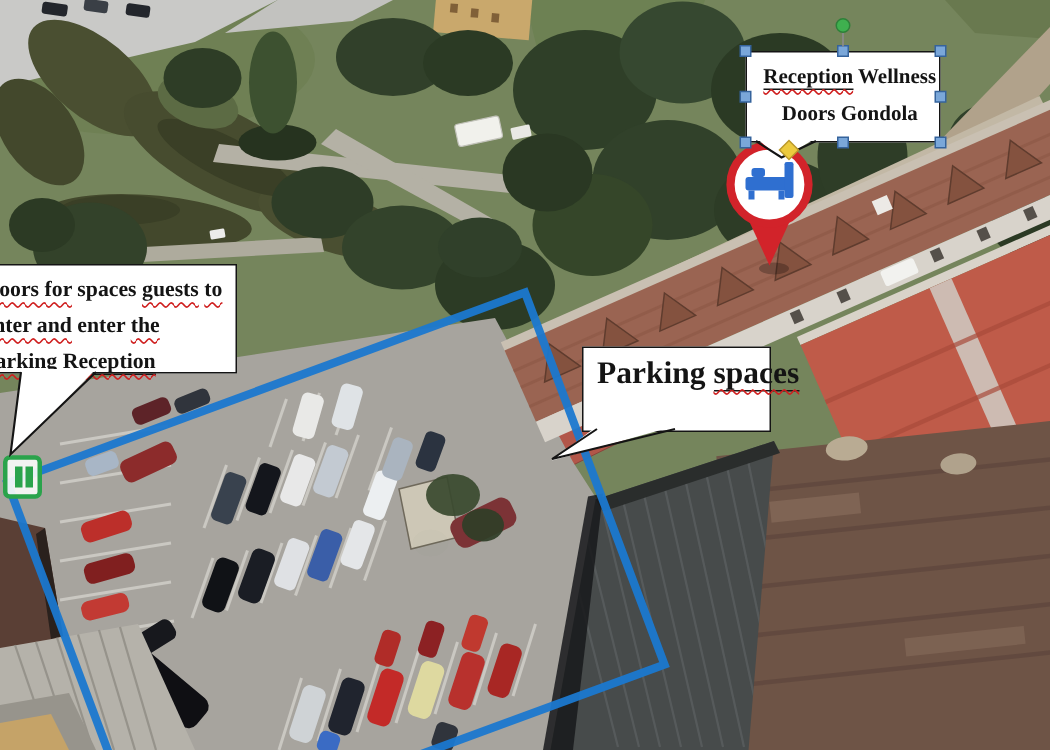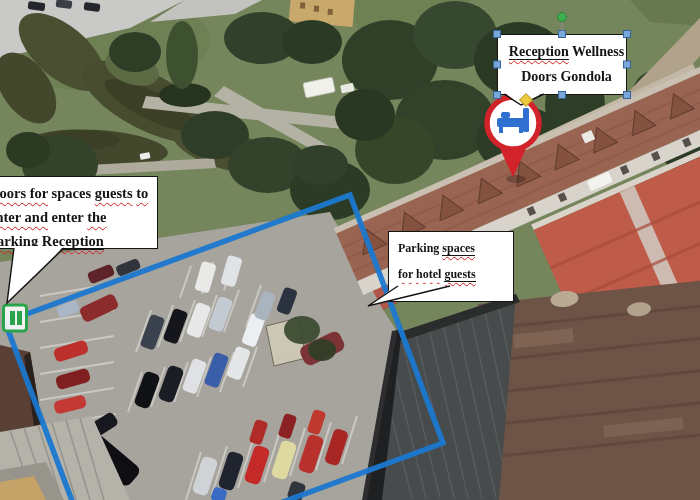--- a/index.html
+++ b/index.html
@@ -8,21 +8,21 @@
   #map{position:absolute;left:0;top:0;z-index:1;}
   #overlay{position:absolute;left:0;top:0;z-index:6;pointer-events:none;}
   .callout{position:absolute;z-index:4;background:#fff;border:1.4px solid #141414;
            font-weight:bold;color:#141414;white-space:nowrap;}
   .callout .ln{display:block;}
   .sq{text-decoration:underline;text-decoration-style:wavy;text-decoration-color:#cf1f1f;
       text-decoration-thickness:1.1px;text-underline-offset:4px;text-decoration-skip-ink:none;}
   .ul{border-bottom:1.8px solid #161616;}
   #co-reception{left:497px;top:34px;width:130px;height:61px;font-size:14px;line-height:25px;padding:4px 0 0 9px;box-sizing:border-box;text-align:center;}
   #co-doors{left:-18px;top:176px;width:176px;height:73px;font-size:14.5px;line-height:24px;padding:4px 0 0 6px;box-sizing:border-box;}
-  #co-parking{left:388px;top:231px;width:126px;height:71px;font-size:12px;line-height:26px;padding:3px 0 0 9px;box-sizing:border-box;}
+  #co-parking{left:388px;top:231px;width:126px;height:57px;font-size:21px;line-height:26px;padding:3px 0 0 9px;box-sizing:border-box;}
 </style>
 </head>
 <body>
 
 <div class="stage">
 
 <svg id="map" width="700" height="500" viewBox="0 0 700 500">
   <defs>
     <clipPath id="cr">
           <polygon points="397,333 516,294 499,500 367,500"></polygon>
@@ -294,21 +294,20 @@
 </svg>
 
 <div class="callout" id="co-doors">
   <span class="ln"><span class="sq">Doors for</span> <span>spaces</span> <span class="sq">guests</span> <span class="sq">to</span></span>
   <span class="ln"><span class="sq">enter and</span> <span>enter</span> <span class="sq">the</span></span>
   <span class="ln"><span class="sq">parking</span> <span class="ul sq">Reception</span></span>
 </div>
 
 <div class="callout" id="co-parking">
   <span class="ln"><span>Parking</span> <span class="ul sq">spaces</span></span>
-  <span class="ln"><span class="sq">for hotel</span> <span class="ul sq">guests</span></span>
 </div>
 
 <div class="callout" id="co-reception">
   <span class="ln"><span class="ul sq">Reception</span> <span>Wellness</span></span>
   <span class="ln"><span>Doors Gondola</span></span>
 </div>
 
 <svg id="overlay" width="700" height="500" viewBox="0 0 700 500">
   <g>
     <polygon points="14,246 64,246 7,304" fill="#ffffff"></polygon>

